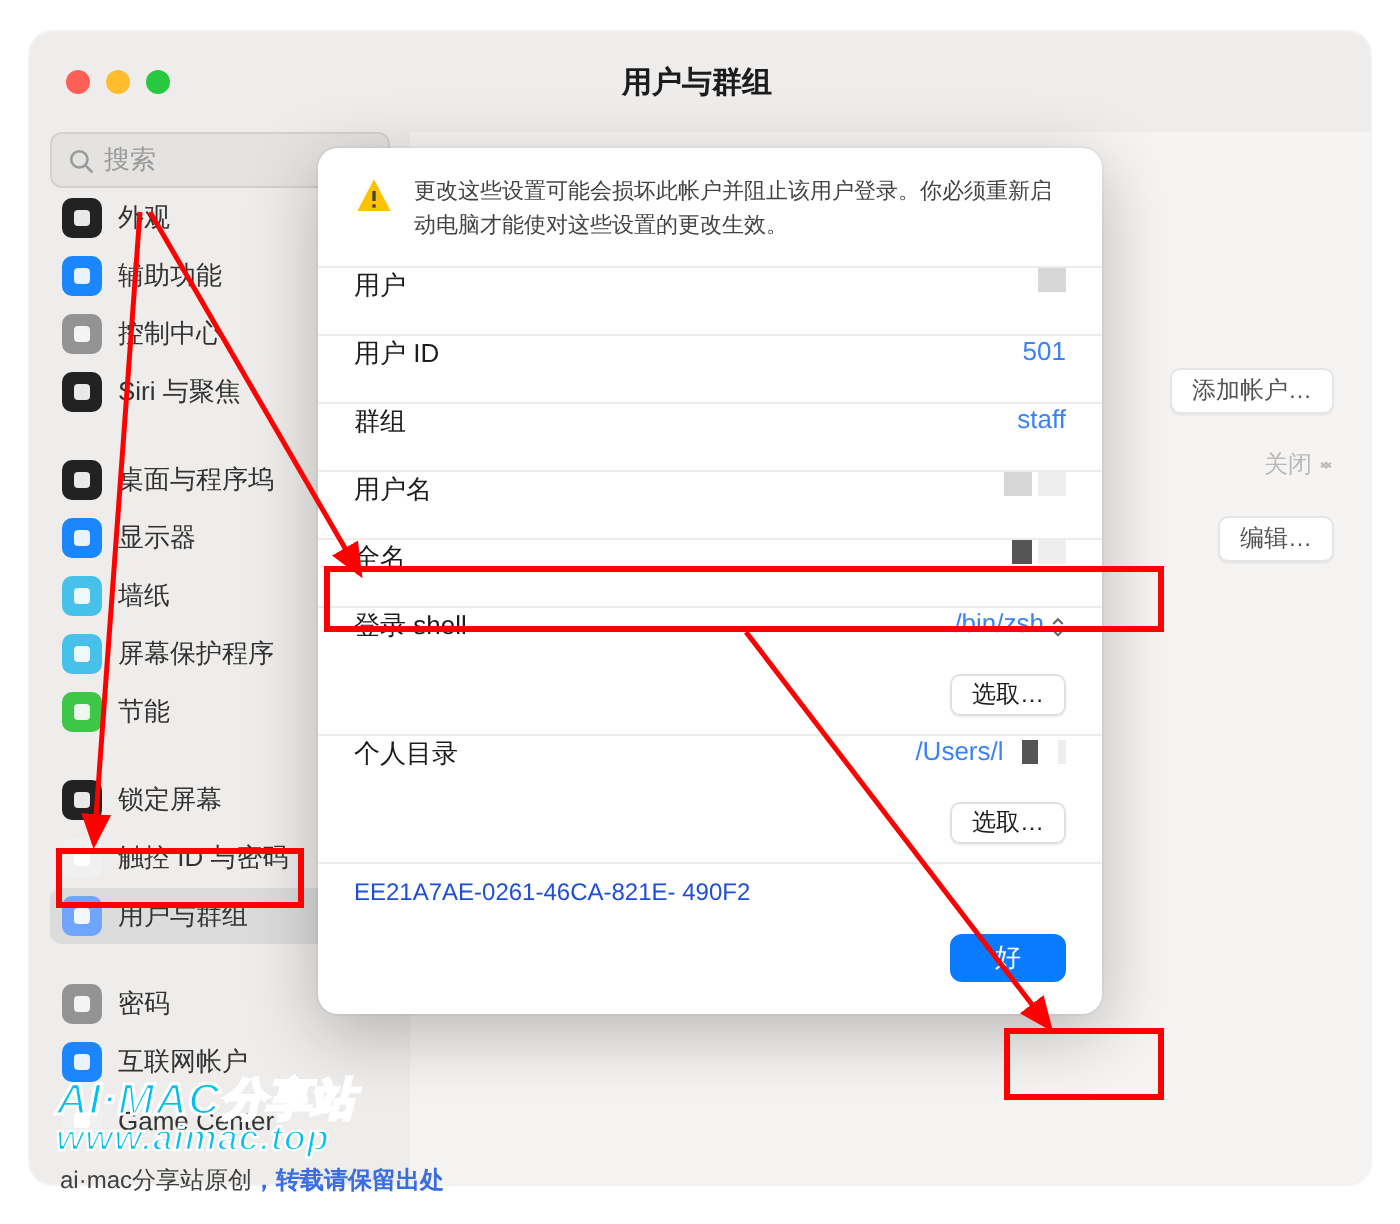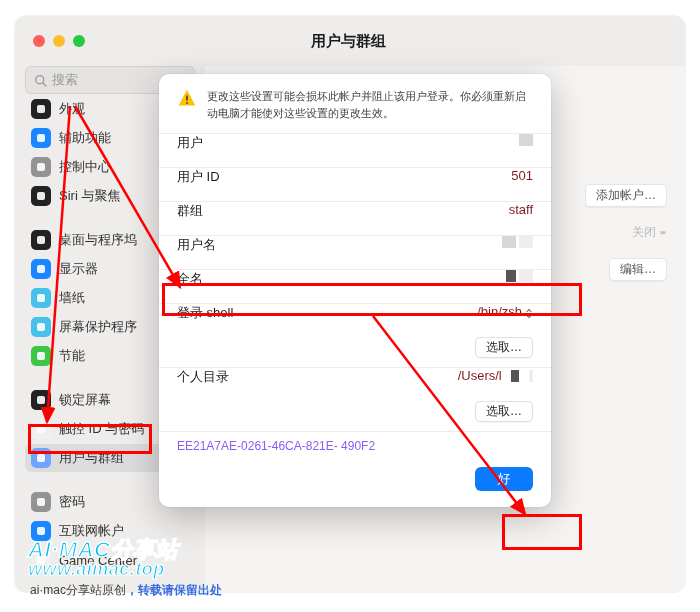--- a/index.html
+++ b/index.html
@@ -25,24 +25,24 @@
 .small-btn{background:#fff;border:1px solid rgba(0,0,0,.1);border-radius:5px;padding:2px 10px;font-size:12px;color:#555;box-shadow:0 1px 1px rgba(0,0,0,.05)}
 .small-dis{color:#b9b9b9;font-size:12px;display:flex;align-items:center;gap:3px}
 
 
 .sheet{position:absolute;left:144px;top:58px;width:392px;background:#fff;border-radius:10px;box-shadow:0 10px 35px rgba(0,0,0,.25),0 0 0 1px rgba(0,0,0,.03);padding:14px 0 16px;z-index:10}
 .warn{display:flex;padding:0 18px 12px;gap:10px}
 .warn-icon{width:20px;height:20px;flex-shrink:0}
 .warn-text{font-size:11px;line-height:1.5;color:#444}
 .row{display:flex;align-items:flex-start;height:34px;padding:0 18px;border-top:1px solid #ececec;font-size:13px;color:#1c1c1c}
 .row .lab{flex:1}
-.row .val{color:#7f1d1d;display:flex;align-items:center;gap:3px}
+.row .val{color:#3b82f6;display:flex;align-items:center;gap:3px}
 .row.sub{border-top:none;padding-top:0;height:30px;justify-content:flex-end}
 .mini-btn{background:#fff;border:1px solid rgba(0,0,0,.12);border-radius:5px;padding:1px 10px;font-size:12px;box-shadow:0 1px 1px rgba(0,0,0,.05)}
-.uuid-row{border-top:1px solid #ececec;padding:7px 18px 10px;font-size:12px;color:#8b5cf6}
+.uuid-row{border-top:1px solid #ececec;padding:7px 18px 10px;font-size:12px;color:#1d4ed8}
 .sheet-foot{display:flex;justify-content:flex-end;padding:4px 18px 0}
 .ok-btn{background:#0a7aff;color:#fff;border:none;border-radius:6px;width:58px;height:24px;font-size:13px;font-weight:500}
 
 
 .red-box{position:absolute;border:3px solid #ff0000;pointer-events:none;z-index:20}
 .arrow-line{position:absolute;pointer-events:none;z-index:19}
 
 
 .wm{position:absolute;left:28px;bottom:32px;z-index:30;pointer-events:none}
 .wm-l1{font-size:22px;font-weight:900;font-style:italic;color:#00c0f2;-webkit-text-stroke:1.5px #fff;letter-spacing:.5px}

